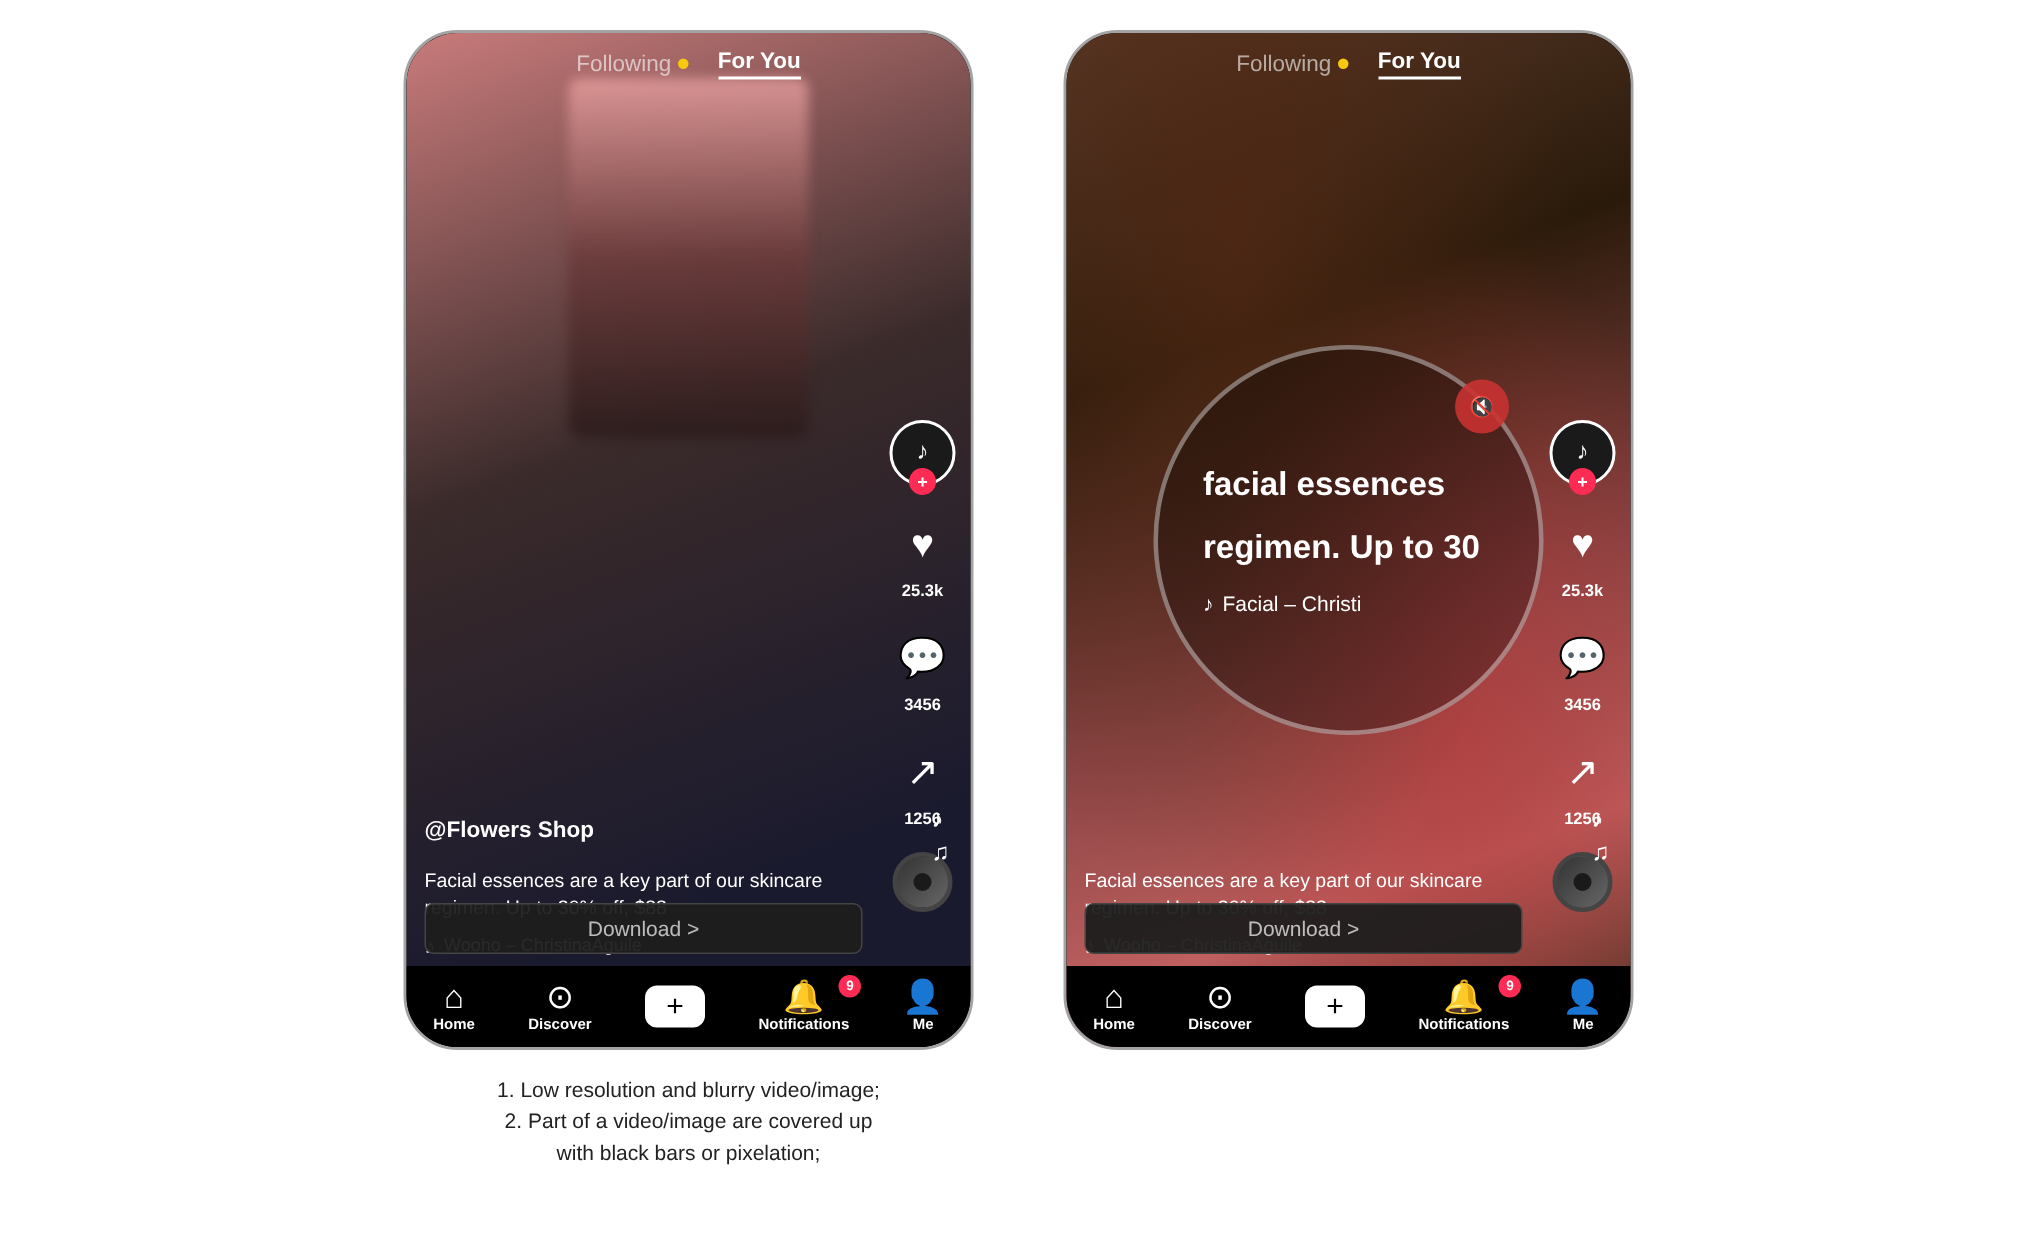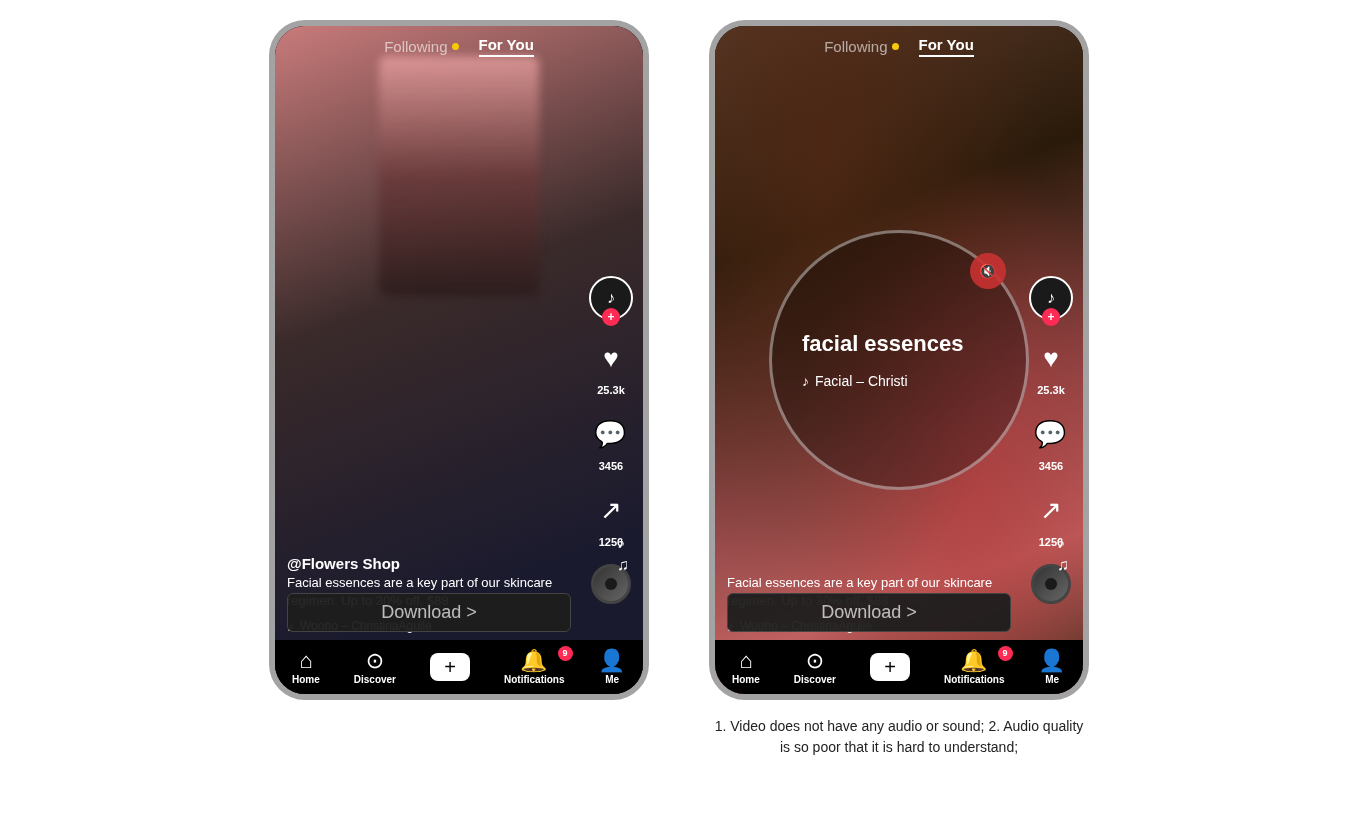--- a/index.html
+++ b/index.html
@@ -20,21 +20,21 @@
       gap: 16px;
       width: 380px;
     }
     .phone {
       width: 380px;
       height: 680px;
       background: #000;
       border-radius: 36px;
       overflow: hidden;
       position: relative;
-      border: 6px solid #a3a3a3;
+      border: 2px solid #a3a3a3;
       display: flex;
       flex-direction: column;
     }
     
     .phone-header {
       display: flex;
       justify-content: center;
       align-items: center;
       gap: 20px;
       padding: 10px 0 6px;
@@ -221,21 +221,21 @@
     .bottom-info {
       position: absolute;
       bottom: 60px;
       left: 12px;
       right: 60px;
     }
     .username {
       color: #fff;
       font-size: 15px;
       font-weight: 700;
-      margin-bottom: 2px;
+      margin-bottom: 16px;
     }
     .description {
       color: #fff;
       font-size: 13px;
       line-height: 1.4;
       margin-bottom: 8px;
     }
     .song-row {
       display: flex;
       align-items: center;
@@ -339,21 +339,21 @@
       display: flex;
       align-items: center;
       gap: 10px;
     }
     .dl-btn-inner {
       flex: 1;
       background: rgba(30,30,30,0.95);
       border: 1px solid #444;
       border-radius: 6px;
       color: rgba(255,255,255,0.7);
-      font-size: 18px;
+      font-size: 14px;
       padding: 8px 14px;
       display: flex;
       align-items: center;
       justify-content: center;
       gap: 4px;
     }
     
     .music-dots {
       position: absolute;
       right: 14px;
@@ -454,20 +454,23 @@
         <div class="notif-badge">9</div>
         <span class="nav-label">Notifications</span>
       </div>
       <div class="nav-item">
         <span class="nav-icon">👤</span>
         <span class="nav-label">Me</span>
       </div>
     </div>
   </div>
 
+  <div class="caption-text">
+    <span>1. Low resolution and blurry video/image;<br>2. Part of a video/image are covered up<br>with black bars or pixelation;</span>
+  </div>
 </div>
 
 <div class="phone-wrapper">
   <div class="phone">
 
     <div class="phone-header">
       <div class="header-tab">
         <span>Following</span>
         <span class="dot-indicator"></span>
       </div>
@@ -476,20 +479,21 @@
       </div>
     </div>
 
     <div class="video-area">
       <div class="forest-bg"></div>
       <div class="video-overlay">
 
         <div class="mute-overlay">
           <div class="mute-btn">🔇</div>
           <div class="mute-text">facial essences</div>
+          <div class="mute-text">regimen. Up to 30</div>
           <div class="mute-song">
             <span>♪</span>
             <span>Facial – Christi</span>
           </div>
         </div>
 
         <div class="sidebar-icons">
           <div class="sidebar-icon-item">
             <div class="avatar-circle">
               <span class="tiktok-inner-logo">♪</span>
@@ -551,16 +555,13 @@
         <div class="notif-badge">9</div>
         <span class="nav-label">Notifications</span>
       </div>
       <div class="nav-item">
         <span class="nav-icon">👤</span>
         <span class="nav-label">Me</span>
       </div>
     </div>
   </div>
 
-  <div class="caption-text">
-    <span>1. Video does not have any audio or sound; 2. Audio quality is so poor that it is hard to understand;</span>
-  </div>
 </div>
 
 </body></html>

